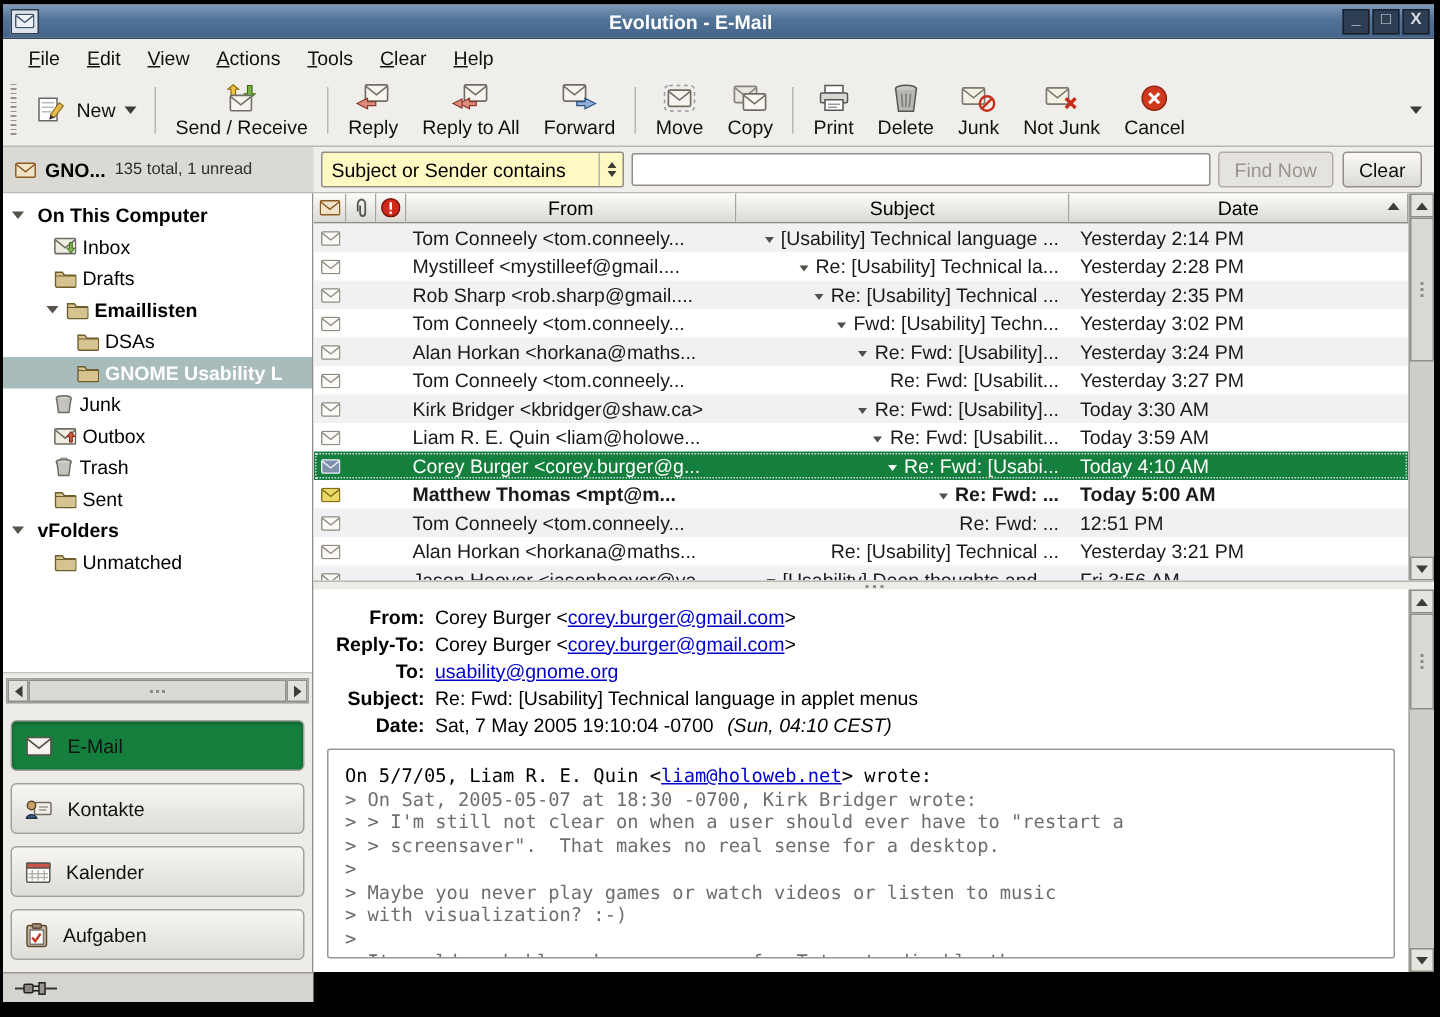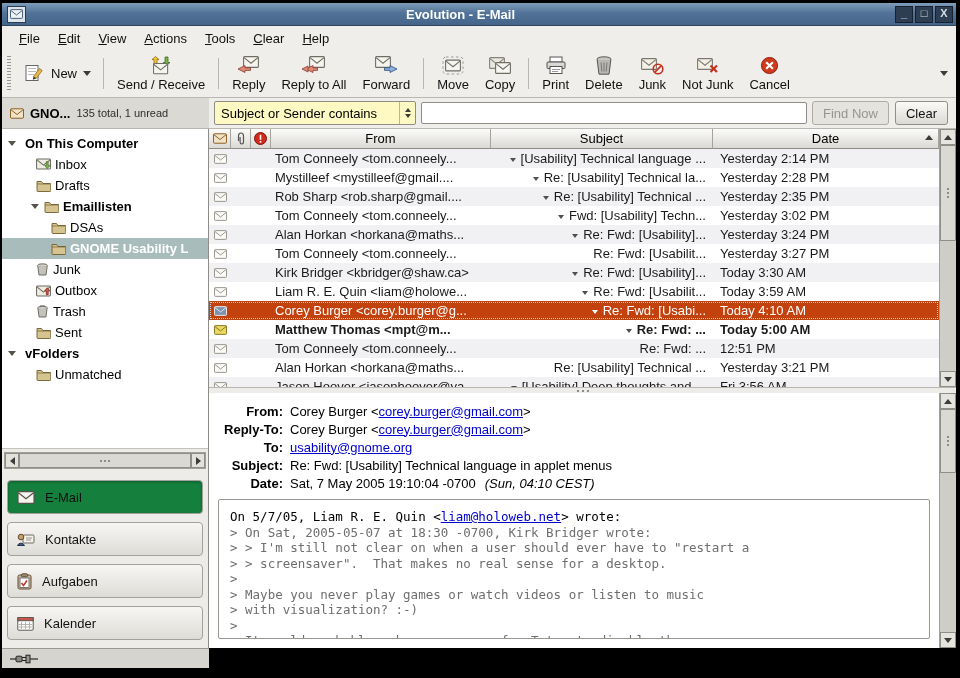--- a/index.html
+++ b/index.html
@@ -84,21 +84,21 @@
   .hcell{background:linear-gradient(#fcfcfb,#dbd9d4);border-right:1px solid #a5a39d;
     border-bottom:1px solid #8e8c86;display:flex;align-items:center;justify-content:center;
     font-size:13px;box-sizing:border-box;}
   .c-ic1{width:22px;}.c-ic2{width:20px;}.c-ic3{width:20px;}
   .c-from{width:220px;}.c-subj{width:222px;}.c-date{flex:1;position:relative;}
   .sort-asc{position:absolute;right:5px;top:6px;}
   .rows{flex:1;overflow:hidden;}
   .mrow{height:19px;display:flex;align-items:center;font-size:13px;color:#1a1a1a;}
   .mrow:nth-child(odd){background:#F1F1F3;}
   .mrow.unread{font-weight:bold;}
-  .mrow.sel{background:#c2410c;color:#fff;outline:1px dotted #cdd6e2;outline-offset:-2px;}
+  .mrow.sel{background:#15803d;color:#fff;outline:1px dotted #cdd6e2;outline-offset:-2px;}
   .m-ic1{width:22px;display:flex;justify-content:center;flex:none;}
   .m-ic2{width:20px;flex:none;}.m-ic3{width:20px;flex:none;}
   .m-from{width:220px;padding-left:4px;box-sizing:border-box;white-space:nowrap;overflow:hidden;flex:none;}
   .m-subj{width:222px;text-align:right;padding-right:7px;box-sizing:border-box;white-space:nowrap;
     overflow:hidden;flex:none;}
   .m-date{flex:1;padding-left:7px;white-space:nowrap;overflow:hidden;}
   .thr{display:inline-block;width:0;height:0;border-left:3.5px solid transparent;
     border-right:3.5px solid transparent;border-top:4.5px solid #50504a;margin-right:5px;vertical-align:1px;}
   .sel .thr{border-top-color:#fff;}
   .vscroll{width:17px;flex:none;background:#cfcdc8;border-left:1px solid #a2a09a;display:flex;
@@ -494,44 +494,44 @@
                 <line x1="9" y1="6" x2="15" y2="6" stroke="#9a988f"></line>
                 <line x1="9" y1="8" x2="14" y2="8" stroke="#9a988f"></line>
                 <circle cx="4" cy="5" r="2.8" fill="#c9a06a" stroke="#5f4a30"></circle>
                 <path d="M0.5 13.5 a3.8 3.8 0 0 1 7 0 Z" fill="#3e5f86" stroke="#22344c"></path>
               </svg>
             </span>
             <span>Kontakte</span>
           </div>
           <div class="sw-btn">
             <span class="ic">
-              <svg width="15" height="17" viewBox="0 0 15 17">
-                <rect x="1" y="2" width="13" height="14" rx="1.5" fill="#cbb9a2" stroke="#5f4a30"></rect>
-                <rect x="4.5" y="0.8" width="6" height="3" rx="1" fill="#9a8a76" stroke="#5f4a30"></rect>
-                <rect x="3" y="5" width="9" height="9.5" fill="#fff" stroke="#777"></rect>
-                <path d="M4.5 10 l2 2.5 3.5 -5" fill="none" stroke="#c0392b" stroke-width="1.6"></path>
-              </svg>
-            </span>
-            <span>Aufgaben</span>
-          </div>
-          <div class="sw-btn">
-            <span class="ic">
               <svg width="17" height="15" viewBox="0 0 17 15">
                 <rect x="0.8" y="1.5" width="15.4" height="12.7" rx="1" fill="#fff" stroke="#5a584f"></rect>
                 <rect x="0.8" y="1.5" width="15.4" height="3.2" fill="#c9554a" stroke="#5a584f"></rect>
                 <g stroke="#b5b3ad">
                   <line x1="4.5" y1="6" x2="4.5" y2="13"></line>
                   <line x1="8.5" y1="6" x2="8.5" y2="13"></line>
                   <line x1="12.5" y1="6" x2="12.5" y2="13"></line>
                   <line x1="2" y1="8.5" x2="15" y2="8.5"></line>
                   <line x1="2" y1="11" x2="15" y2="11"></line>
                 </g>
               </svg>
             </span>
             <span>Kalender</span>
+          </div>
+          <div class="sw-btn">
+            <span class="ic">
+              <svg width="15" height="17" viewBox="0 0 15 17">
+                <rect x="1" y="2" width="13" height="14" rx="1.5" fill="#cbb9a2" stroke="#5f4a30"></rect>
+                <rect x="4.5" y="0.8" width="6" height="3" rx="1" fill="#9a8a76" stroke="#5f4a30"></rect>
+                <rect x="3" y="5" width="9" height="9.5" fill="#fff" stroke="#777"></rect>
+                <path d="M4.5 10 l2 2.5 3.5 -5" fill="none" stroke="#c0392b" stroke-width="1.6"></path>
+              </svg>
+            </span>
+            <span>Aufgaben</span>
           </div>
         </div>
     </div>
 
     <div class="content">
       <div class="list-area">
         <div class="list">
           <div class="list-header">
             <div class="hcell c-ic1">
                 <span class="ic">

